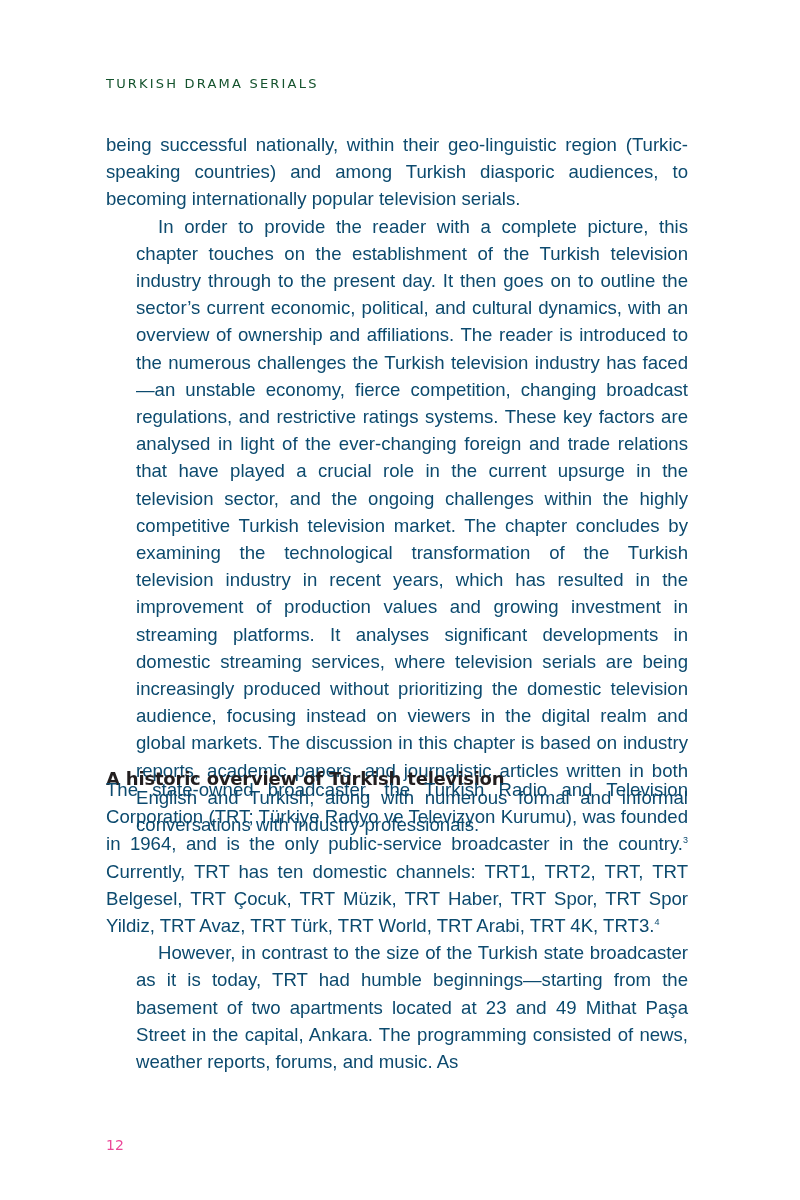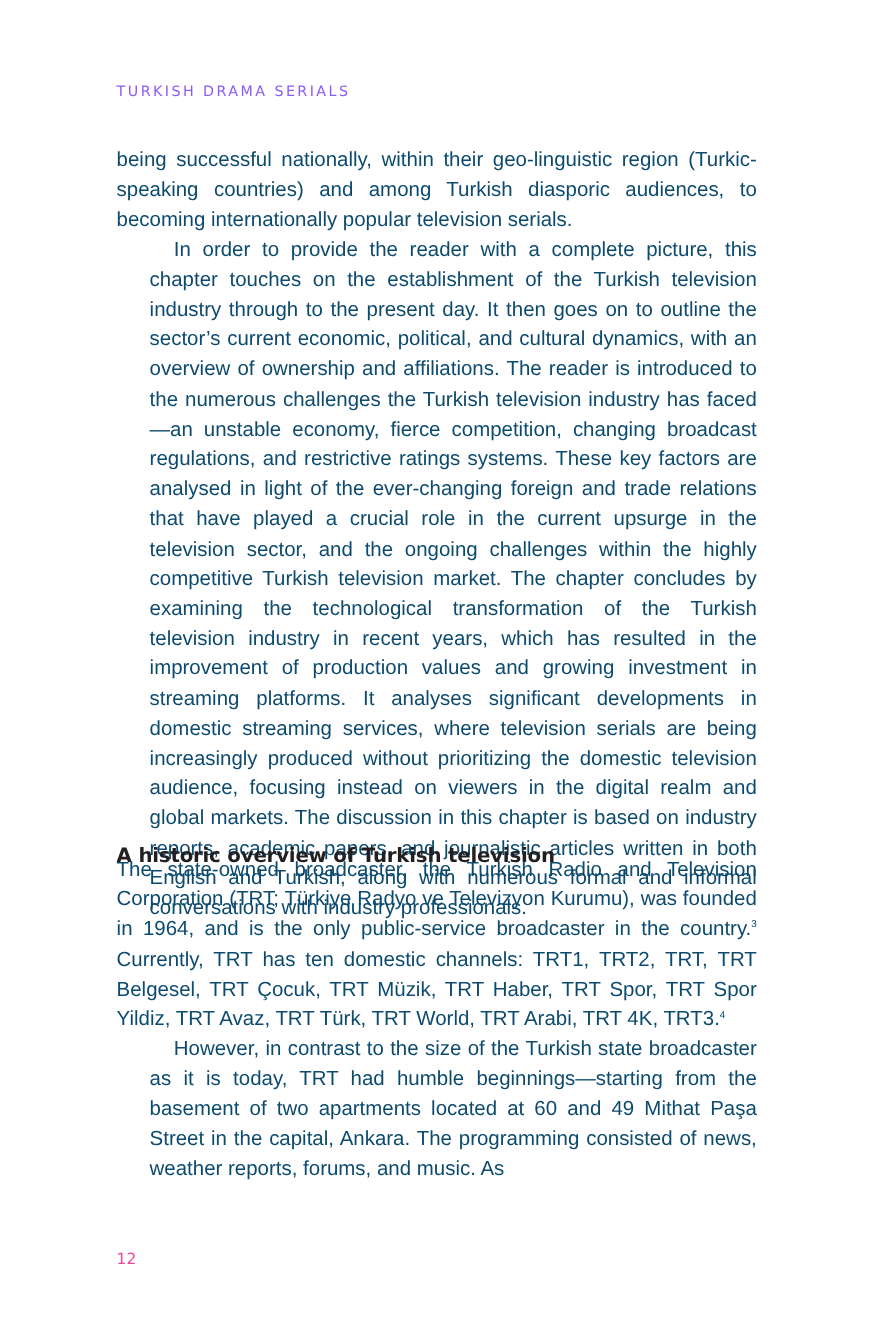--- a/index.html
+++ b/index.html
@@ -1,20 +1,20 @@
 <!DOCTYPE html>
 <html><head>
 <meta charset="utf-8">
 <style>
   html, body { margin: 0; padding: 0; background: #ffffff; }
   body { width: 800px; height: 1200px; position: relative; overflow: hidden; color: #231f20; }
   .running-head {
     position: absolute; left: 106px; top: 76px;
     font-family: "DejaVu Sans", sans-serif; font-size: 13px; letter-spacing: 2.2px;
-    color: #8b5cf6;
+    color: #14532d;
   }
   .body-text {
     position: absolute; left: 106px; top: 131px; width: 582px;
     font-family: Liberation Sans, sans-serif; font-size: 18.6px; line-height: 27.2px;
     text-align: justify; hyphens: manual; color: #0c4a6e;
   }
   .body-text p { margin: 0; }
   .body-text p.indent { text-indent: 22px; margin-left: 30px; }
   .section-heading {
     position: absolute; left: 106px; top: 768px; margin: 0;
@@ -35,16 +35,16 @@
 
 <div class="body-text">
   <p>being successful nationally, within their geo-linguistic region (Turkic-speaking countries) and among Turkish diasporic audiences, to becoming internationally popular television serials.</p>
   <p class="indent">In order to provide the reader with a complete picture, this chapter touches on the establishment of the Turkish television industry through to the present day. It then goes on to outline the sector’s current economic, political, and cultural dynamics, with an overview of ownership and affiliations. The reader is introduced to the numerous challenges the Turkish television industry has faced—an unstable economy, fierce competition, changing broadcast regula­tions, and restrictive ratings systems. These key factors are analysed in light of the ever-changing foreign and trade relations that have played a crucial role in the current upsurge in the television sector, and the ongoing challenges within the highly competitive Turkish television market. The chapter concludes by examining the technological transformation of the Turkish television industry in recent years, which has resulted in the improvement of production values and growing investment in streaming platforms. It analyses significant developments in domestic streaming services, where television serials are being increasingly produced without prioritizing the domestic television audience, focusing instead on viewers in the digital realm and global markets. The discussion in this chapter is based on industry reports, academic papers, and journalistic articles written in both English and Turkish, along with numerous formal and informal conversations with industry professionals.</p>
 </div>
 
 <h2 class="section-heading">A historic overview of Turkish television</h2>
 
 <div class="body-text body-text-2">
   <p><span>The state-owned broadcaster, the Turkish Radio and Television Corporation (TRT; Türkiye Radyo ve Televizyon Kurumu), was founded in 1964, and is the only public-service broadcaster in the country.</span><sup>3</sup><span> Currently, TRT has ten domestic channels: TRT1, TRT2, TRT, TRT Belgesel, TRT Çocuk, TRT Müzik, TRT Haber, TRT Spor, TRT Spor Yildiz, TRT Avaz, TRT Türk, TRT World, TRT Arabi, TRT 4K, TRT3.</span><sup>4</sup></p>
-  <p class="indent">However, in contrast to the size of the Turkish state broadcaster as it is today, TRT had humble beginnings—starting from the basement of two apartments located at 60 and 49 Mithat Paşa Street in the capital, Ankara. The programming consisted of news, weather reports, forums, and music. As</p>
+  <p class="indent">However, in contrast to the size of the Turkish state broadcaster as it is today, TRT had humble beginnings—starting from the basement of two apartments located at 23 and 49 Mithat Paşa Street in the capital, Ankara. The programming consisted of news, weather reports, forums, and music. As</p>
 </div>
 
 <div class="folio">12</div>
 
 </body></html>

